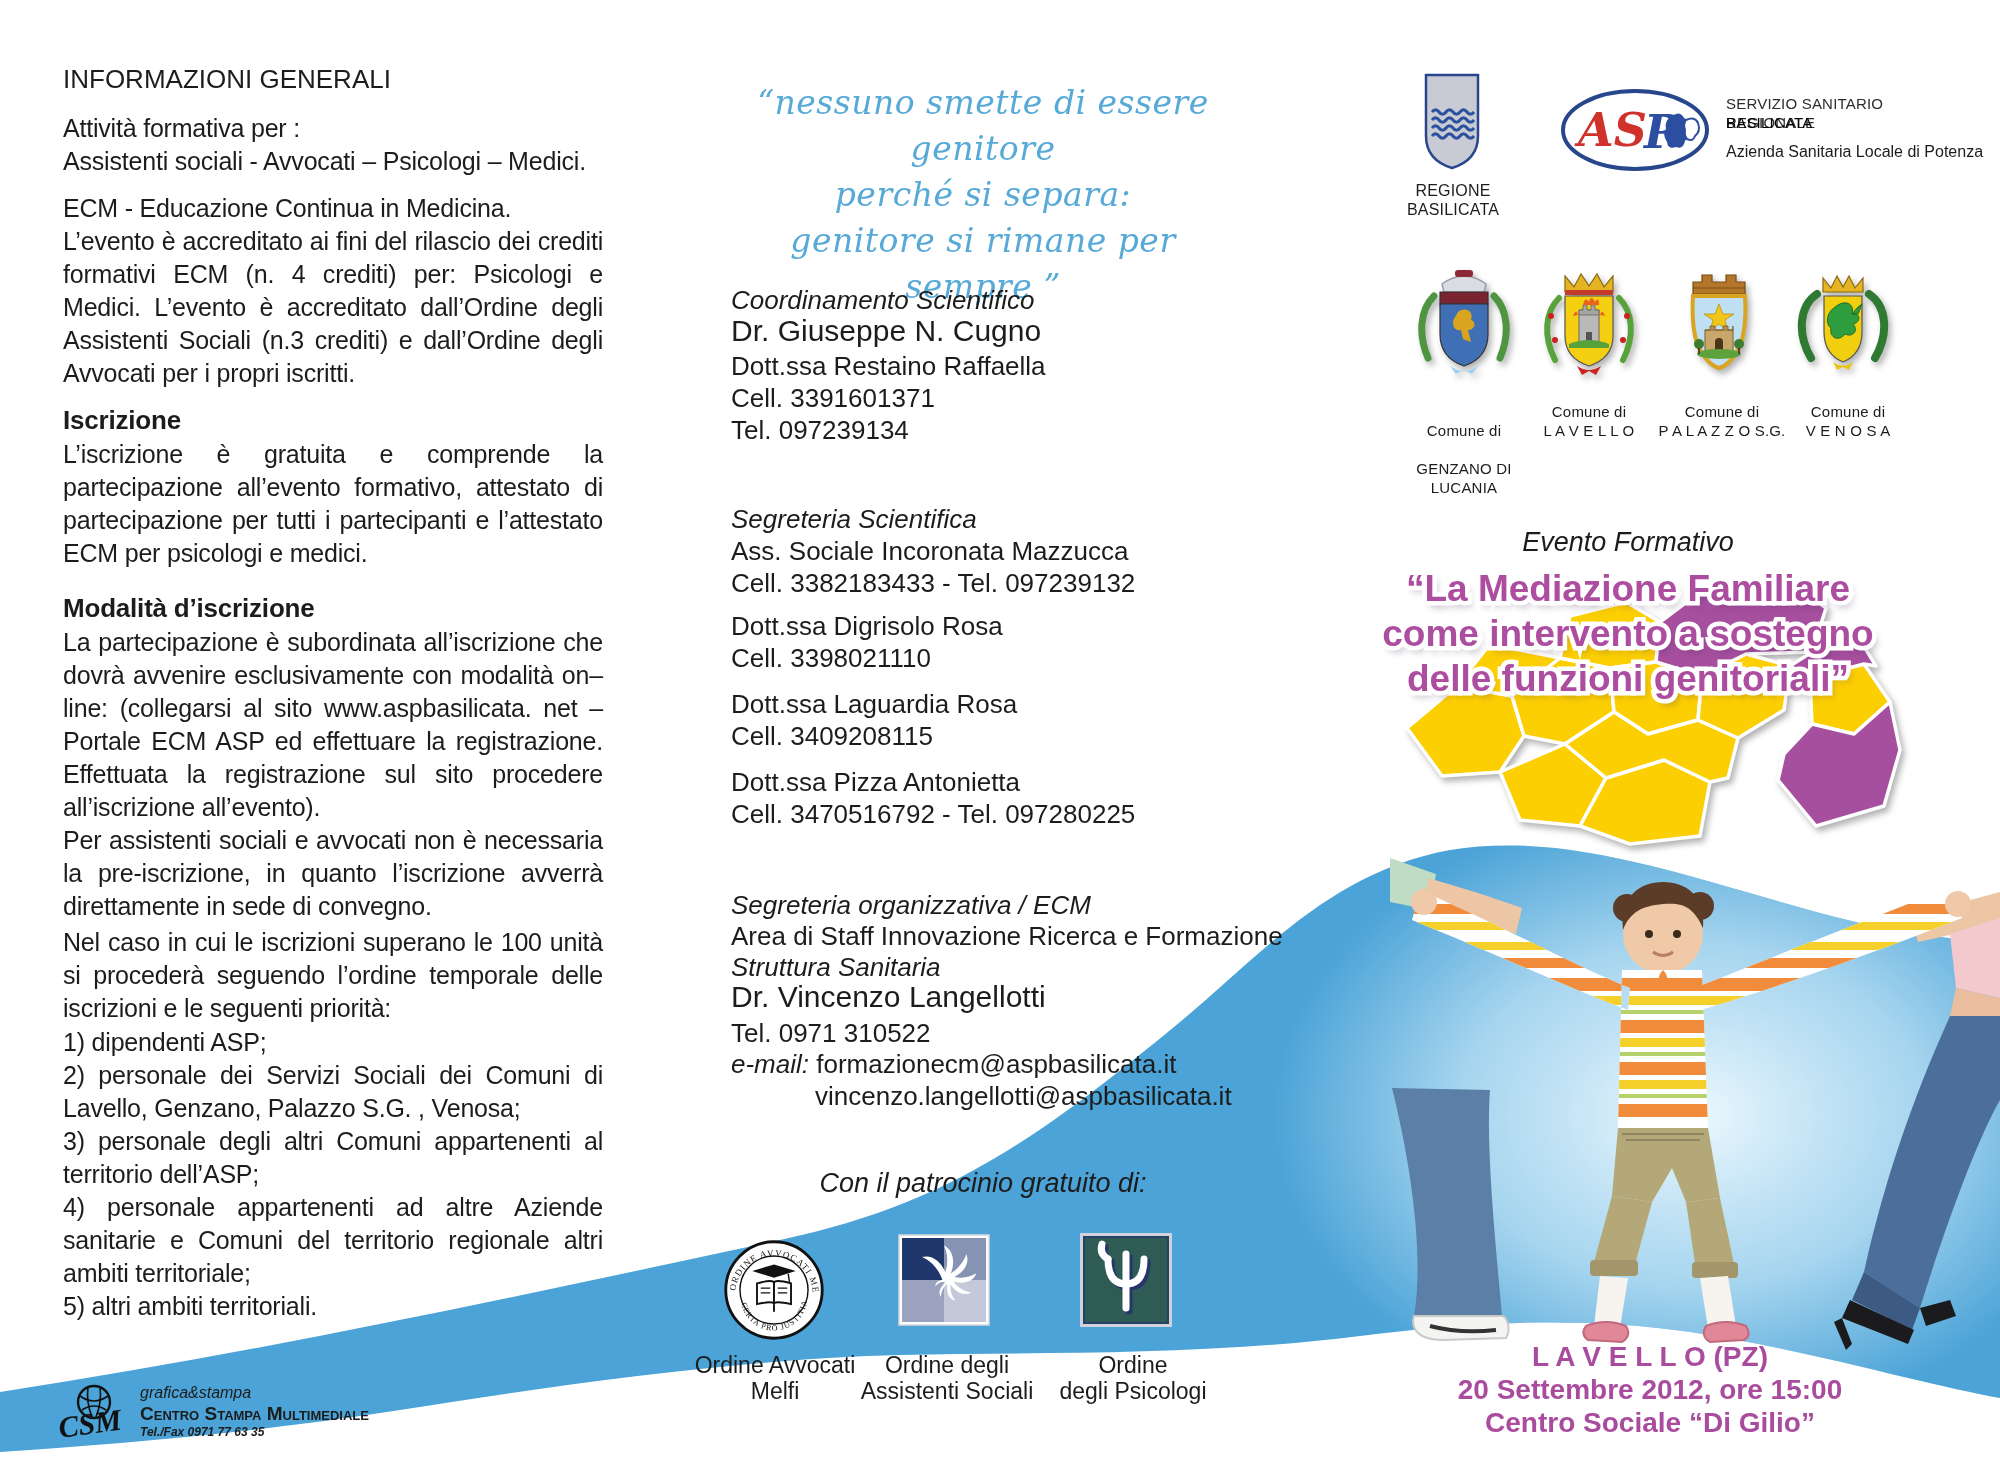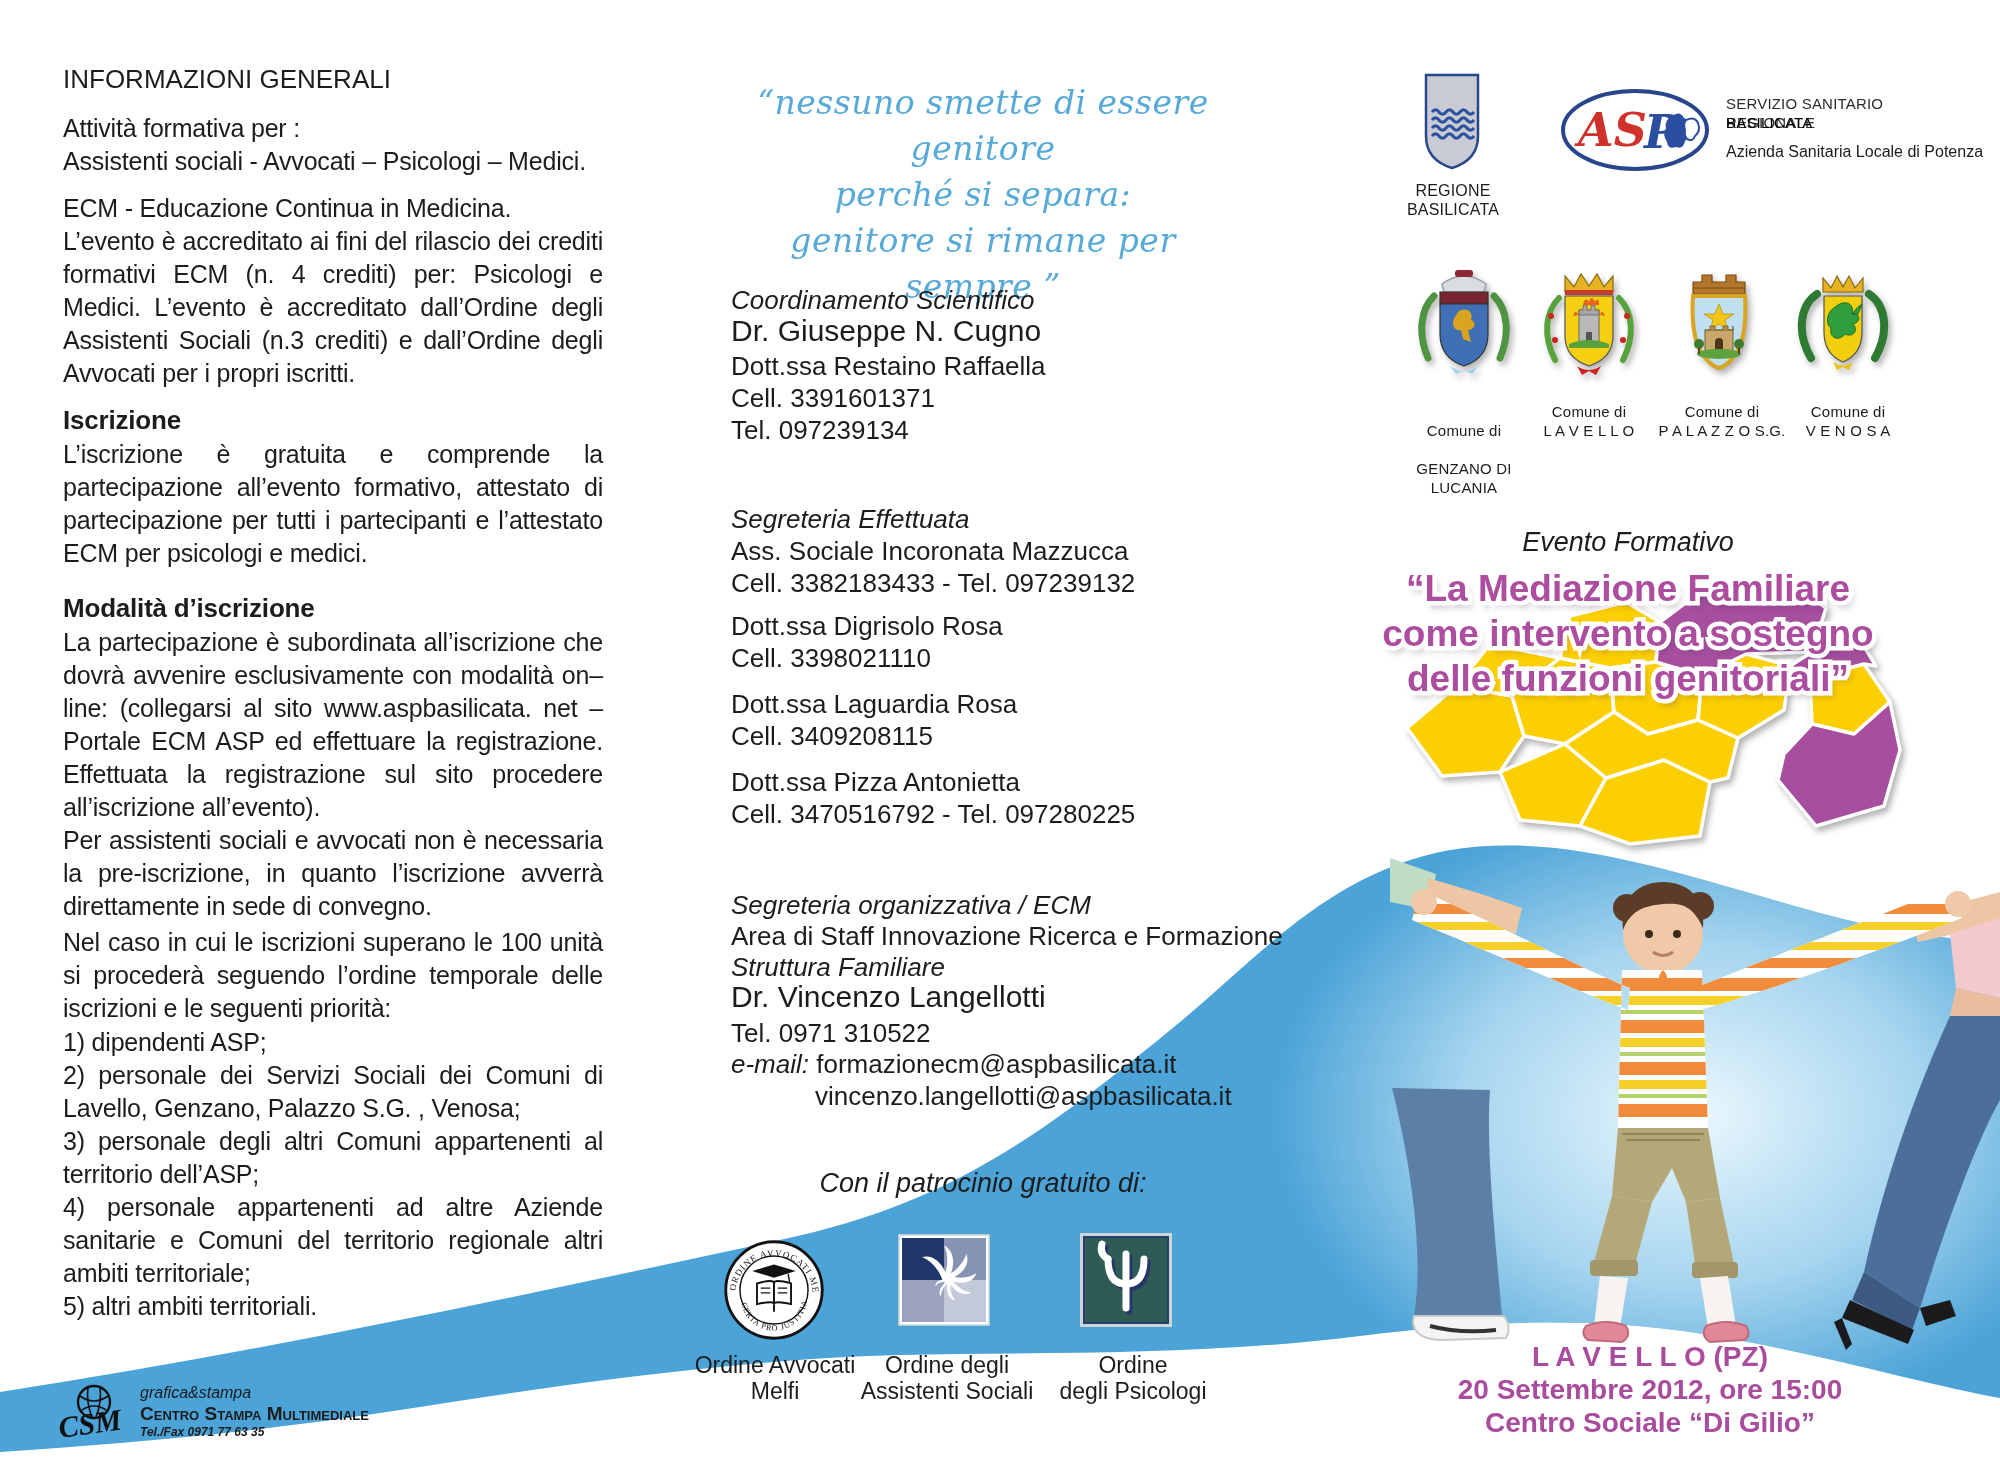--- a/index.html
+++ b/index.html
@@ -85,34 +85,34 @@
   <div class="abs quote ctr pre" style="left:728px;top:80px;width:510px;">“nessuno smette di essere genitore
 perché si separa:
 genitore si rimane per sempre ”</div>
 
   <div class="abs mid-txt it" style="left:731px;top:284px;">Coordinamento Scientifico</div>
   <div class="abs mid-name" style="left:731px;top:314px;">Dr. Giuseppe N. Cugno</div>
   <div class="abs mid-txt pre" style="left:731px;top:350px;">Dott.ssa Restaino Raffaella
 Cell. 3391601371
 Tel. 097239134</div>
 
-  <div class="abs mid-txt it" style="left:731px;top:503px;">Segreteria Effettuata</div>
+  <div class="abs mid-txt it" style="left:731px;top:503px;">Segreteria Scientifica</div>
   <div class="abs mid-txt pre" style="left:731px;top:535px;">Ass. Sociale Incoronata Mazzucca
 Cell. 3382183433 - Tel. 097239132</div>
 
   <div class="abs mid-txt pre" style="left:731px;top:610px;">Dott.ssa Digrisolo Rosa
 Cell. 3398021110</div>
   <div class="abs mid-txt pre" style="left:731px;top:688px;">Dott.ssa Laguardia Rosa
 Cell. 3409208115</div>
   <div class="abs mid-txt pre" style="left:731px;top:766px;">Dott.ssa Pizza Antonietta
 Cell. 3470516792 - Tel. 097280225</div>
 
   <div class="abs mid-txt it" style="left:731px;top:889px;">Segreteria organizzativa / ECM</div>
   <div class="abs mid-txt" style="left:731px;top:920px;">Area di Staff Innovazione Ricerca e Formazione</div>
-  <div class="abs mid-txt it" style="left:731px;top:951px;">Struttura Familiare</div>
+  <div class="abs mid-txt it" style="left:731px;top:951px;">Struttura Sanitaria</div>
   <div class="abs mid-name" style="left:731px;top:980px;">Dr. Vincenzo Langellotti</div>
   <div class="abs mid-txt" style="left:731px;top:1017px;">Tel. 0971 310522</div>
   <div class="abs mid-txt" style="left:731px;top:1048px;">
     <span class="it">e-mail:</span>
     <span>formazionecm@aspbasilicata.it</span>
   </div>
   <div class="abs mid-txt" style="left:815px;top:1080px;">vincenzo.langellotti@aspbasilicata.it</div>
 
   <div class="abs patroc ctr" style="left:728px;top:1168px;width:510px;">Con il patrocinio gratuito di:</div>
 

